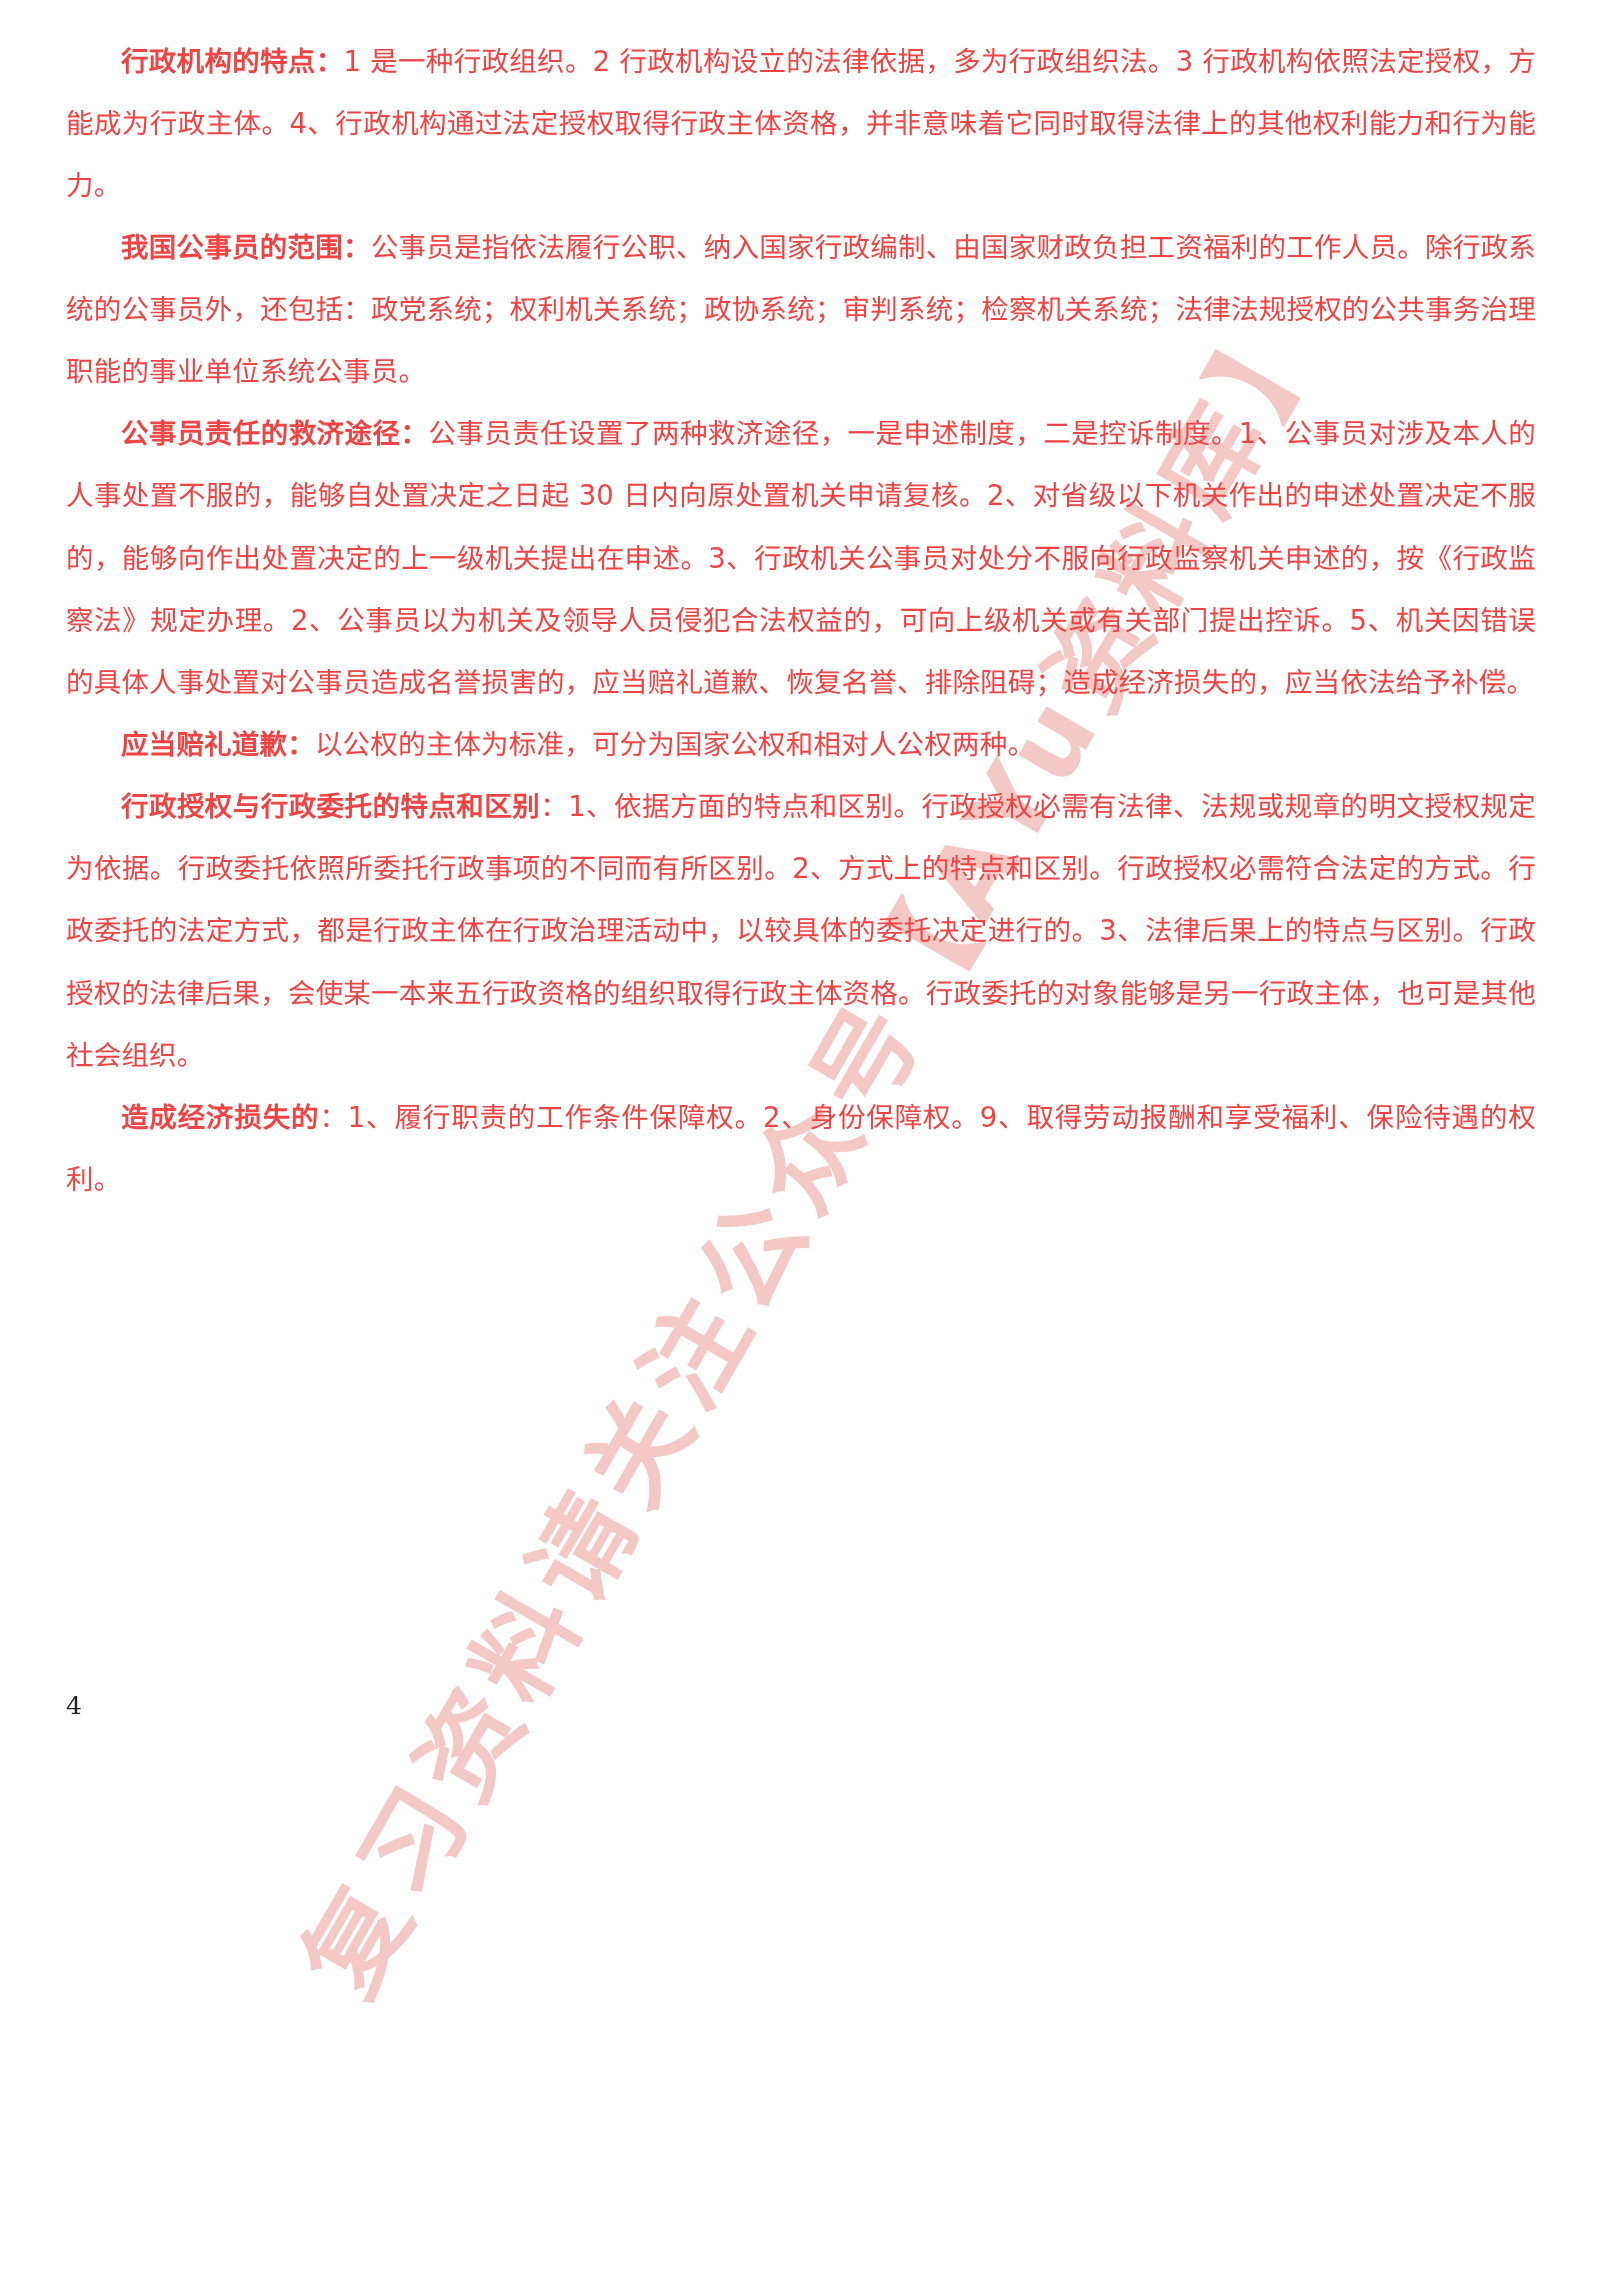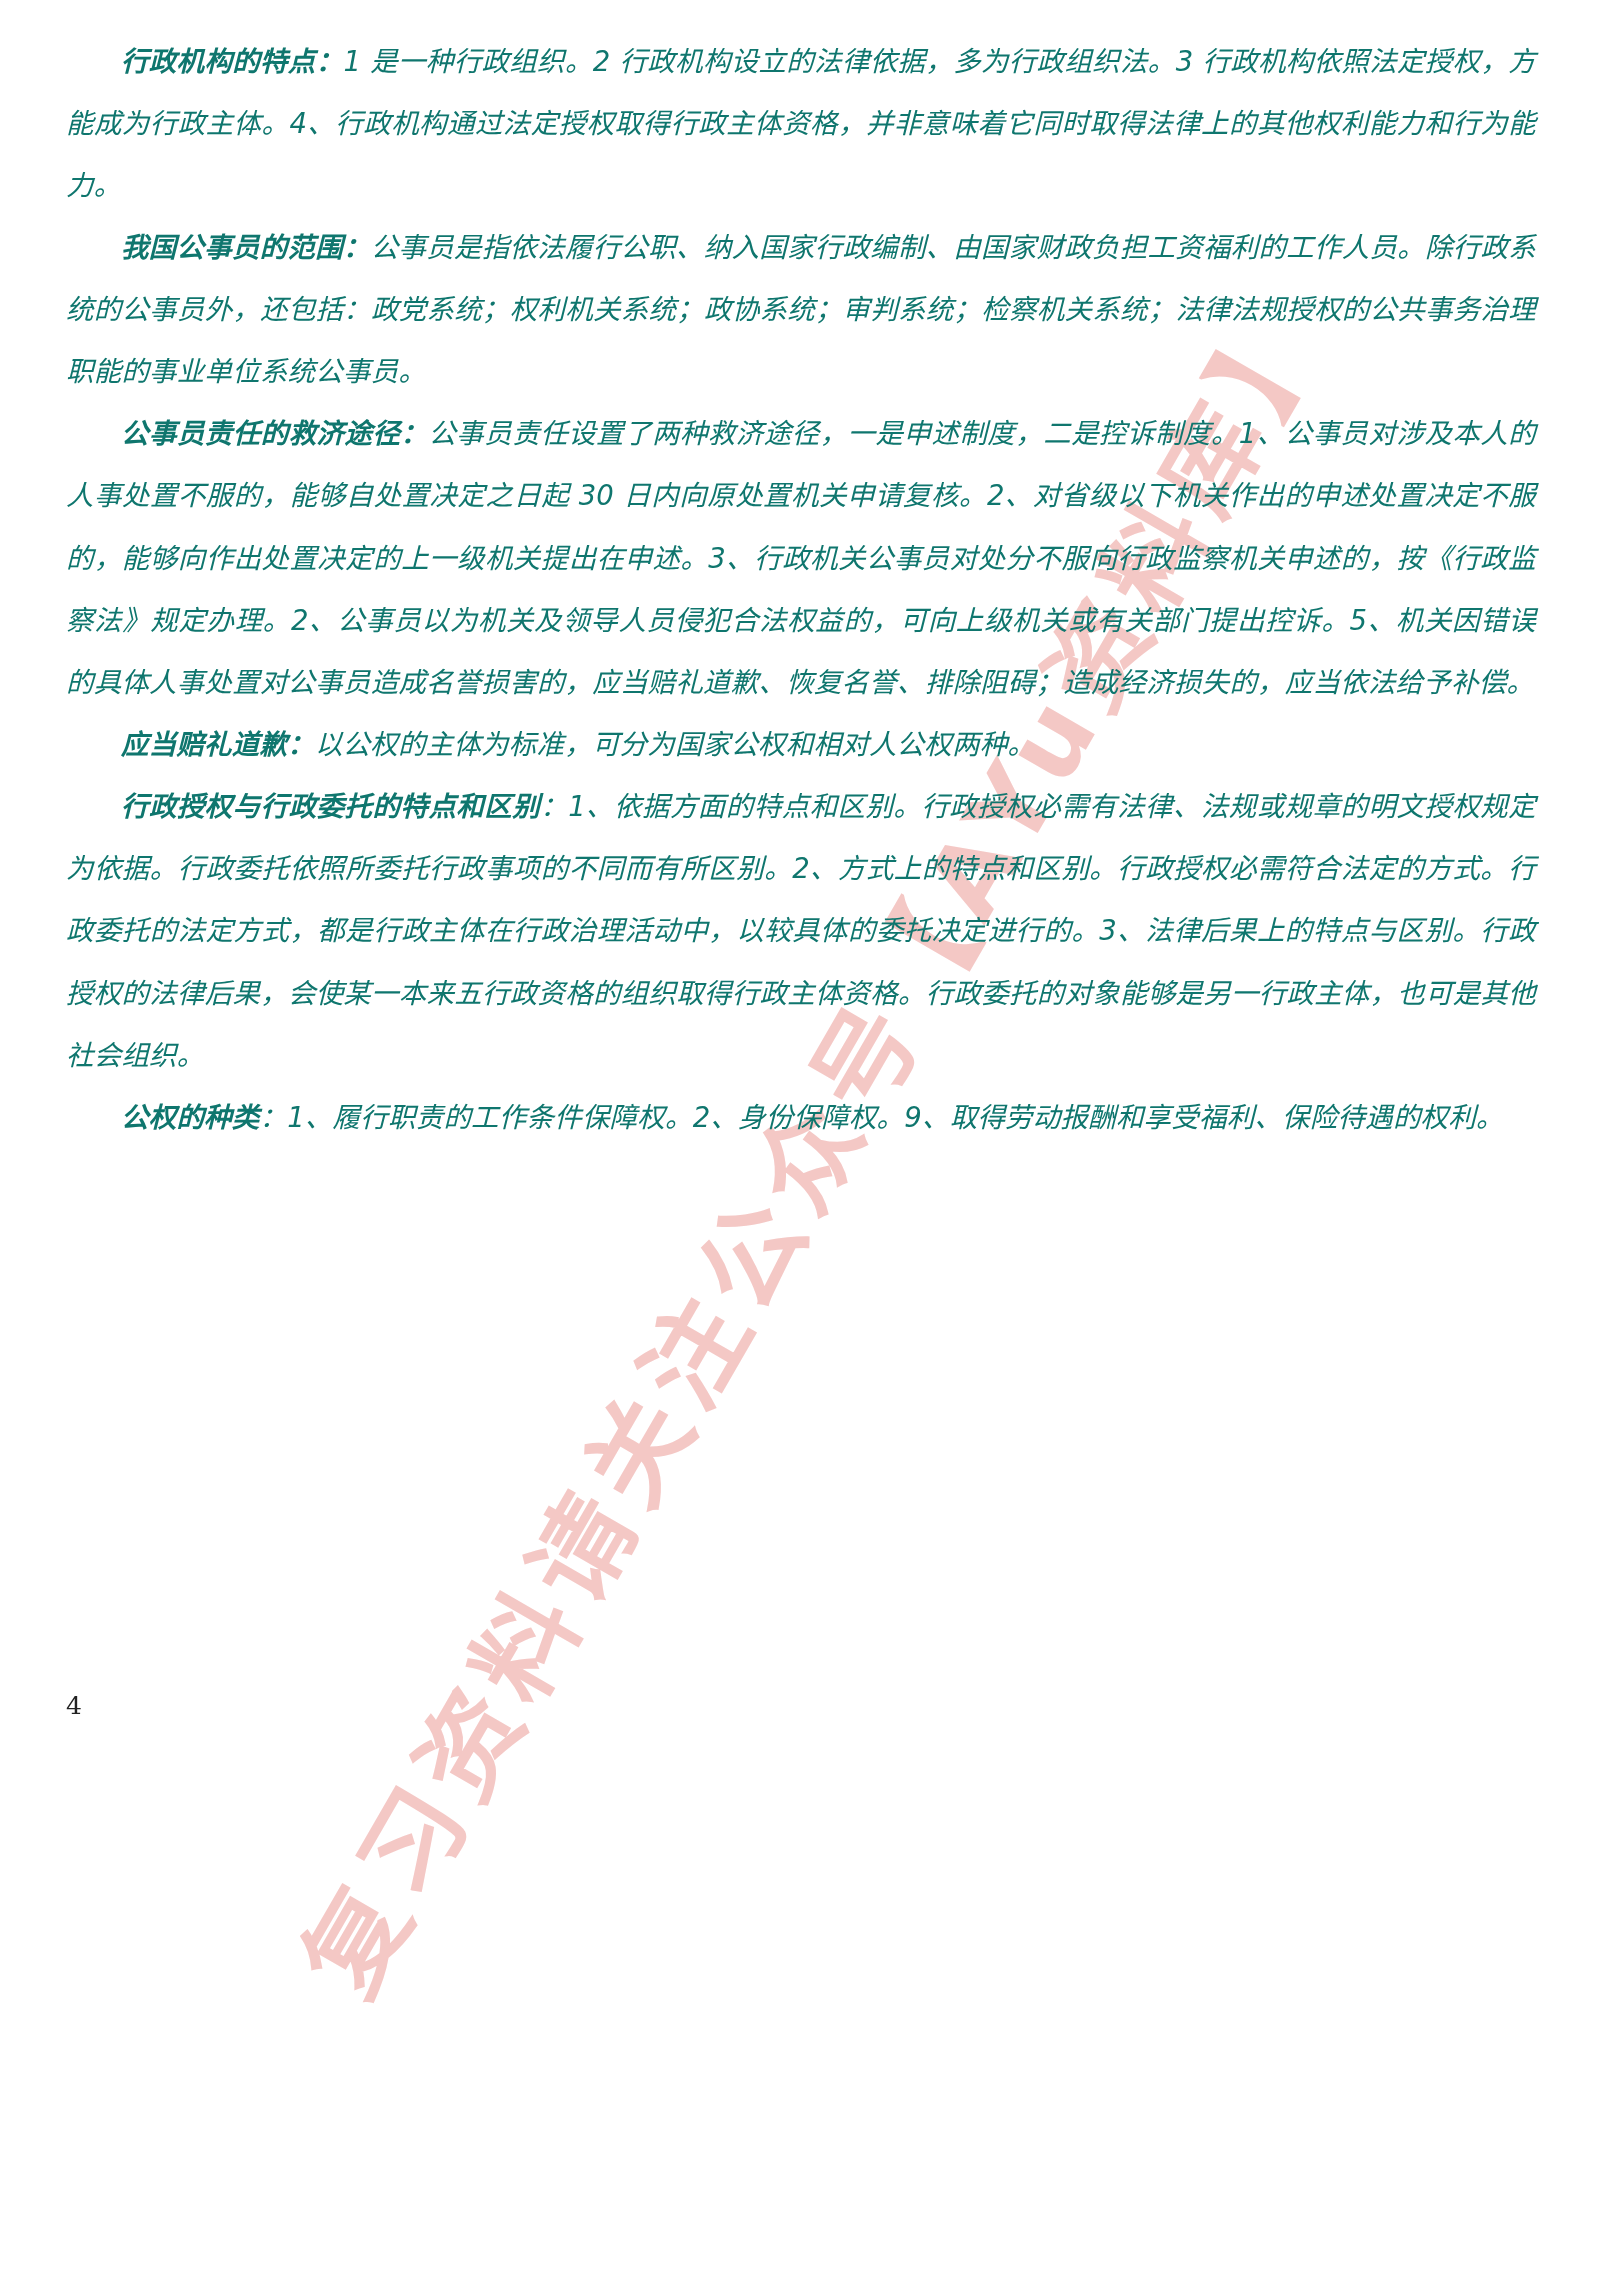--- a/index.html
+++ b/index.html
@@ -48,27 +48,26 @@
     position: absolute;
     left: 66px;
     top: 29.5px;
     width: 1482px;
     z-index: 10;
   }
   p.para {
     margin: 0 12px 0 0;
     font-size: 27.5px;
     line-height: 2.26;
-    color: #0f766e;
+    color: #ef4444;
     text-align: justify;
     text-justify: inter-ideograph;
     text-indent: 55px;
     font-family: "DejaVu Sans", "Liberation Sans", sans-serif;
     letter-spacing: 0.2px;
-    font-style: italic;
   }
   p.para .lead {
     font-weight: 700;
   }
   .page-number {
     position: absolute;
     left: 66px;
     top: 1691px;
     font-size: 25px;
     color: #222;
@@ -94,20 +93,20 @@
 
     <p class="para"><span class="lead">公事员责任的救济途径：</span><span>公事员责任设置了两种救济途径，一是申述制度，二是控诉制度。1、公事员对涉及本人的人事处置不服的，能够自处置决定之日起 30 日内向原处置机关申请复核。2、对省级以下机关作出的申述处置决定不服的，能够向作出处置决定的上一级机关提出在申述。3、行政机关公事员对处分不服向行政监察机关申述的，按《行政监察法》规定办理。2、公事员以为机关及领导人员侵犯合法权益的，可向上级机关或有关部门提出控诉。5、机关因错误的具体人事处置对公事员造成名誉损害的，应当赔礼道歉、恢复名誉、排除阻碍；造成经济损失的，应当依法给予补偿。</span></p>
 
 
     <p class="para"><span class="lead">应当赔礼道歉：</span><span>以公权的主体为标准，可分为国家公权和相对人公权两种。</span></p>
 
 
     <p class="para"><span class="lead">行政授权与行政委托的特点和区别</span><span>：1、依据方面的特点和区别。行政授权必需有法律、法规或规章的明文授权规定为依据。行政委托依照所委托行政事项的不同而有所区别。2、方式上的特点和区别。行政授权必需符合法定的方式。行政委托的法定方式，都是行政主体在行政治理活动中，以较具体的委托决定进行的。3、法律后果上的特点与区别。行政授权的法律后果，会使某一本来五行政资格的组织取得行政主体资格。行政委托的对象能够是另一行政主体，也可是其他社会组织。</span></p>
 
 
-    <p class="para"><span class="lead">公权的种类</span><span>：1、履行职责的工作条件保障权。2、身份保障权。9、取得劳动报酬和享受福利、保险待遇的权利。</span></p>
+    <p class="para"><span class="lead">造成经济损失的</span><span>：1、履行职责的工作条件保障权。2、身份保障权。9、取得劳动报酬和享受福利、保险待遇的权利。</span></p>
 
   </div>
 
   <div class="page-number">4</div>
 
 </div>
 
 
 </body></html>

